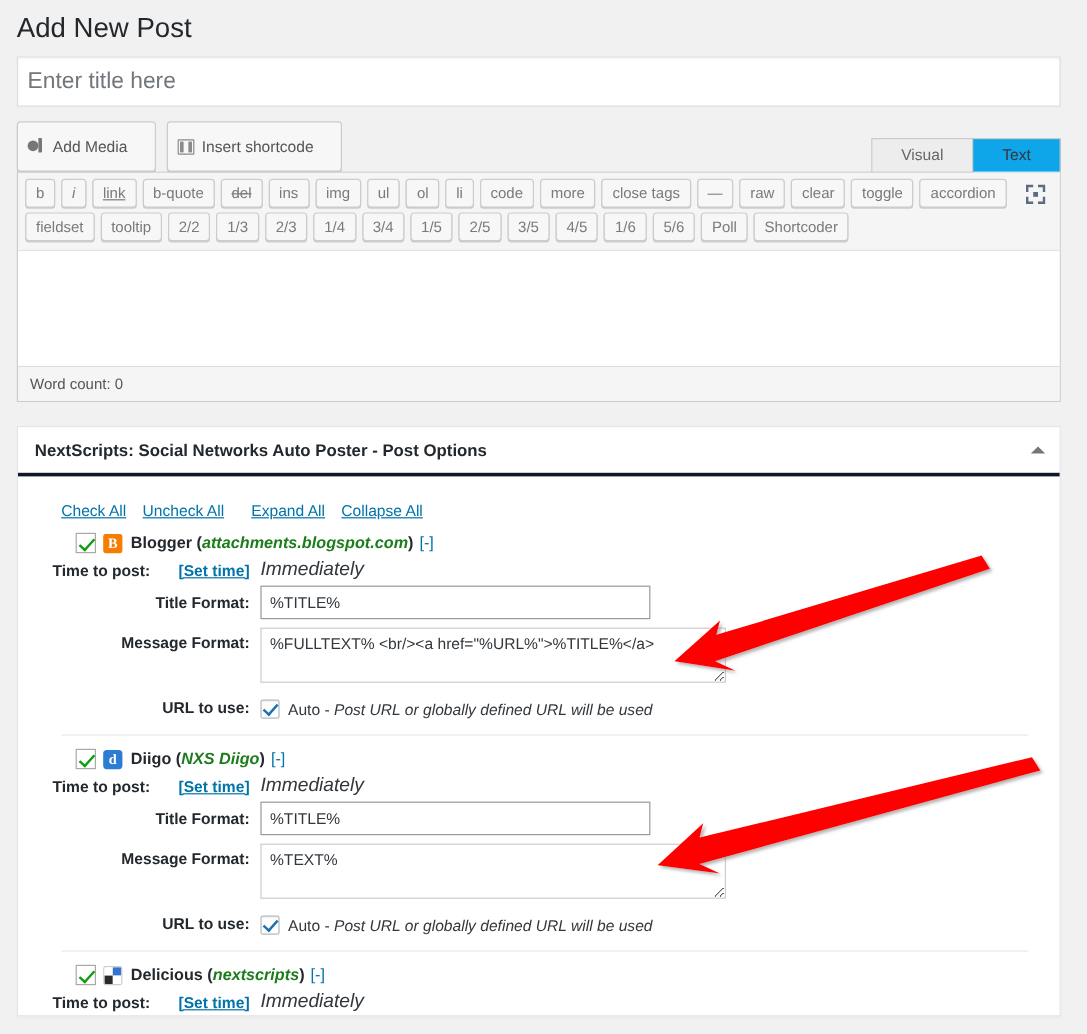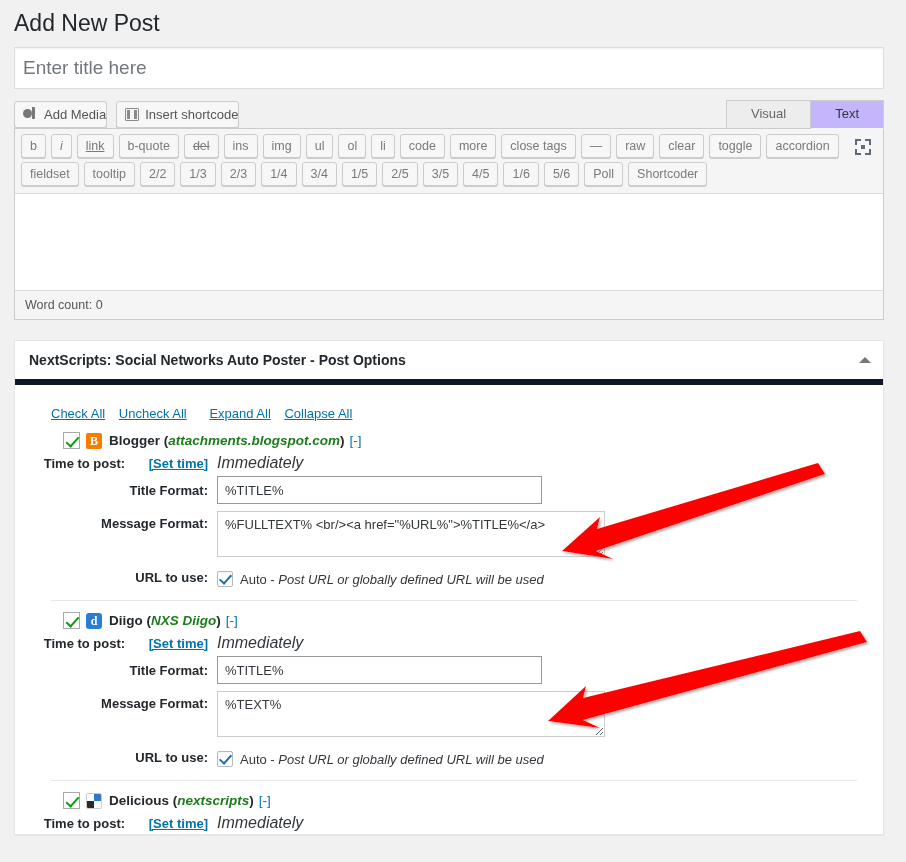--- a/index.html
+++ b/index.html
@@ -41,22 +41,22 @@
 
   
   .mediarow {
     padding: 12px 22px 0 14px;
     display: flex;
     align-items: center;
     position: relative;
   }
   .btn-media {
     display:inline-flex; align-items:center; gap:6px;
-    height: 27px;
-    padding: 0 0 0 8px;
+    height: 42px;
+    padding: 0 23px 0 8px;
     margin-right: 9px;
     background: #f7f7f7;
     border: 1px solid #ccc;
     border-radius: 3px;
     color: #555;
     font-size: 13px;
     line-height: 25px;
     box-shadow: 0 1px 0 #ccc;
     cursor: pointer;
     text-align: right;
@@ -87,21 +87,21 @@
     line-height: 18px;
     border: 1px solid #ccc;
     background: #ededed;
     color: #666;
     margin-left: 0;
     border-bottom: 1px solid #ccc;
     cursor: pointer;
   }
   .edtab + .edtab { border-left: none; }
   .edtab.active {
-    background: #c4b5fd;
+    background: #0ea5e9;
     color: #32373c;
     border-bottom-color: #f5f5f5;
   }
 
   
   .editorwrap { margin: 0 22px 0 14px; border: 1px solid #ccc; background:#f5f5f5; }
   .qt-toolbar {
     background: #f5f5f5;
     padding: 5px 4px 3px 4px;
     position: relative;
@@ -148,21 +148,21 @@
 
   
   .metabox {
     margin: 20px 22px 0 14px;
     background: #fff;
     border: 1px solid #e5e5e5;
     box-shadow: 0 1px 1px rgba(0,0,0,.04);
   }
   .metabox-head {
     display:flex; align-items:center; justify-content:space-between;
-    border-bottom: 6px solid #0f172a;
+    border-bottom: 3px solid #0f172a;
     padding: 10px 12px 10px 14px;
   }
   .metabox-title {
     font-size: 14px;
     font-weight: 600;
     color: #23282d;
     line-height: 18px;
   }
   .toggle-arrow {
     width:0; height:0;

